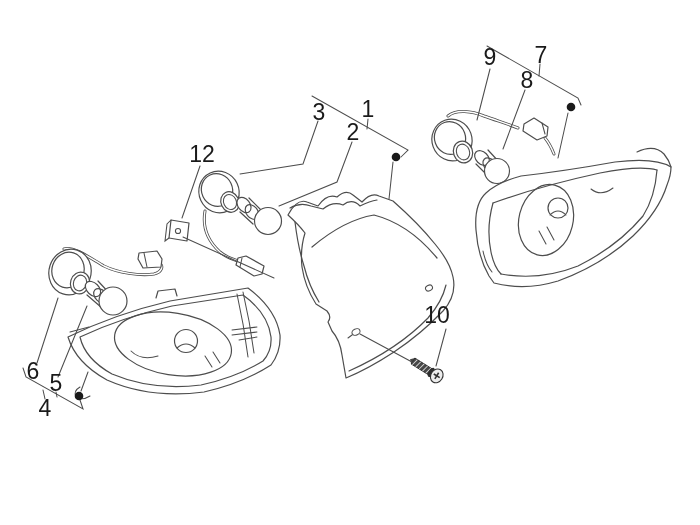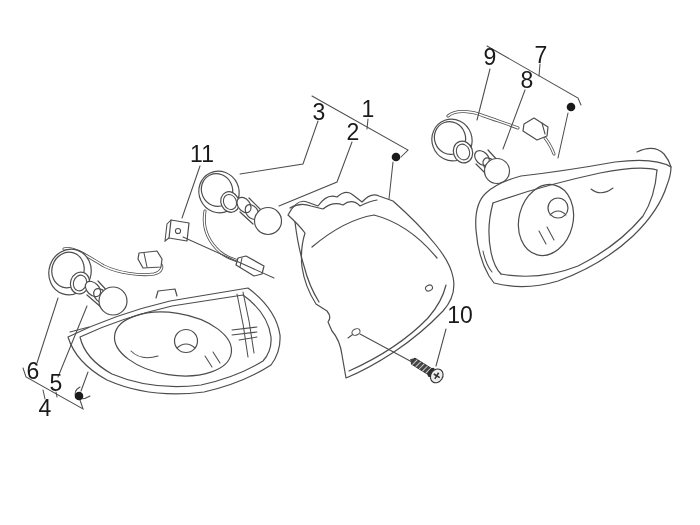--- a/index.html
+++ b/index.html
@@ -188,15 +188,15 @@
 
   <div class="co" style="left:368px;top:109px">1</div>
   <div class="co" style="left:353px;top:132px">2</div>
   <div class="co" style="left:319px;top:112px">3</div>
   <div class="co" style="left:45px;top:408px">4</div>
   <div class="co" style="left:56px;top:383px">5</div>
   <div class="co" style="left:33px;top:371px">6</div>
   <div class="co" style="left:541px;top:55px">7</div>
   <div class="co" style="left:527px;top:80px">8</div>
   <div class="co" style="left:490px;top:57px">9</div>
-  <div class="co" style="left:460px;top:315px">10</div>
-  <div class="co" style="left:202px;top:154px">11</div>
+  <div class="co" style="left:437px;top:315px">10</div>
+  <div class="co" style="left:202px;top:154px">12</div>
 </div>
 
 </body></html>

